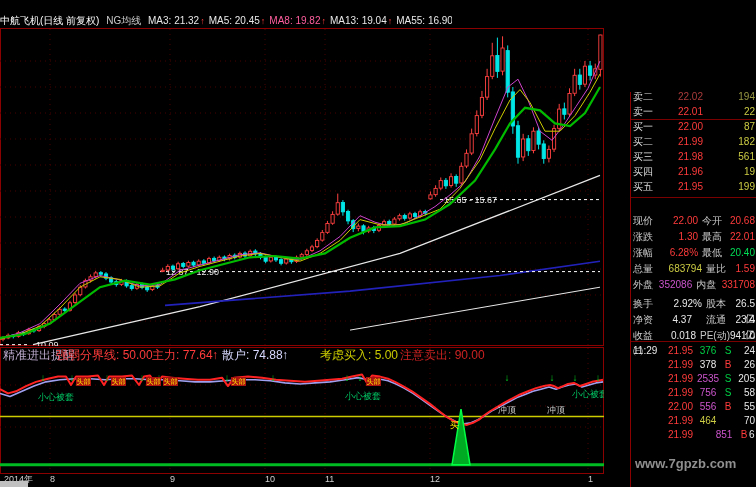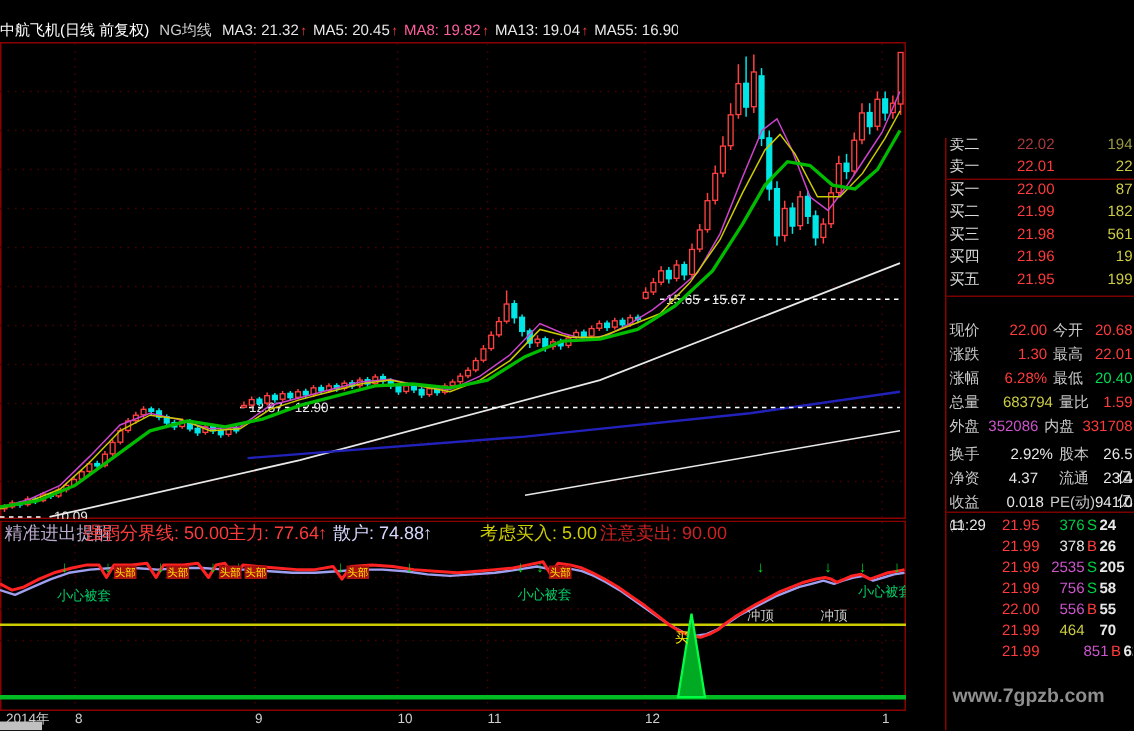--- a/index.html
+++ b/index.html
@@ -33,23 +33,23 @@
   .qrow .pr{width:42px;text-align:right;}
   .qrow .vl{flex:1;text-align:right;}
   .srow{position:absolute;left:2px;width:122px;height:15px;line-height:15px;display:flex;font-size:10px;}
   .srow .l1{width:30px;color:#c8c8c8;}
   .srow .v1{width:40px;text-align:right;}
   .srow .l2{width:30px;color:#c8c8c8;padding-left:4px;}
   .srow .v2{flex:1;text-align:right;}
   .trow{position:absolute;left:2px;width:122px;height:14px;line-height:14px;display:flex;font-size:10px;}
   .trow .tt{width:28px;color:#e8e8e8;}
   .trow .tp{width:32px;text-align:right;}
-  .trow .tv{width:30px;text-align:right;}
+  .trow .tv{width:30px;text-align:center;}
   .trow .tf{width:10px;text-align:center;}
-  .trow .tx{flex:1;text-align:left;color:#e8e8e8;overflow:hidden;font-weight:bold;}
+  .trow .tx{flex:1;text-align:right;color:#e8e8e8;overflow:hidden;}
   .qline{position:absolute;left:0;width:126px;height:1px;background:#7a0000;}
   #watermark{position:absolute;left:4px;top:428px;width:118px;color:#8f8f8f;font-size:13px;font-weight:bold;}
   #cover-top{left:630px;top:28px;width:126px;height:64px;background:#000;z-index:3;}
 </style>
 </head>
 <body>
 
 <div id="app">
 
   <div id="titlebar" class="abs">

